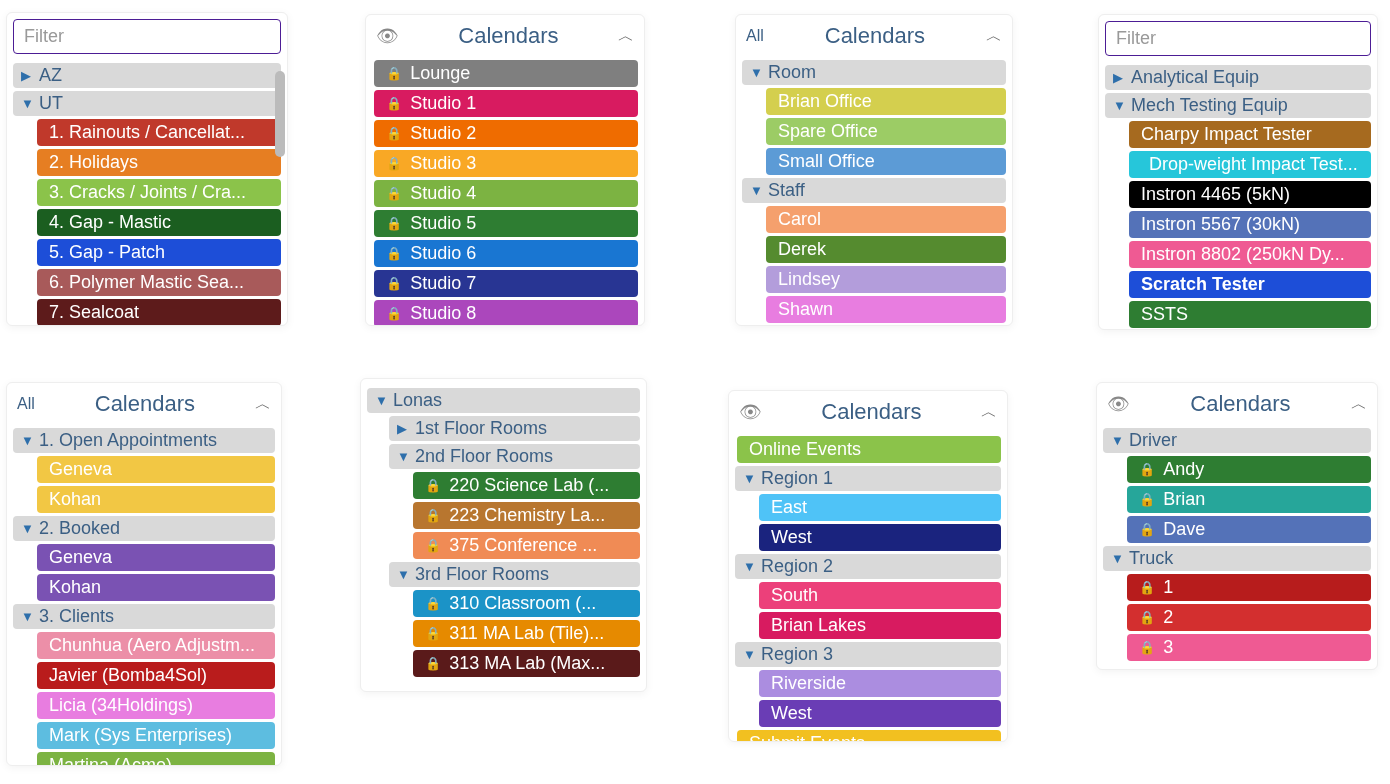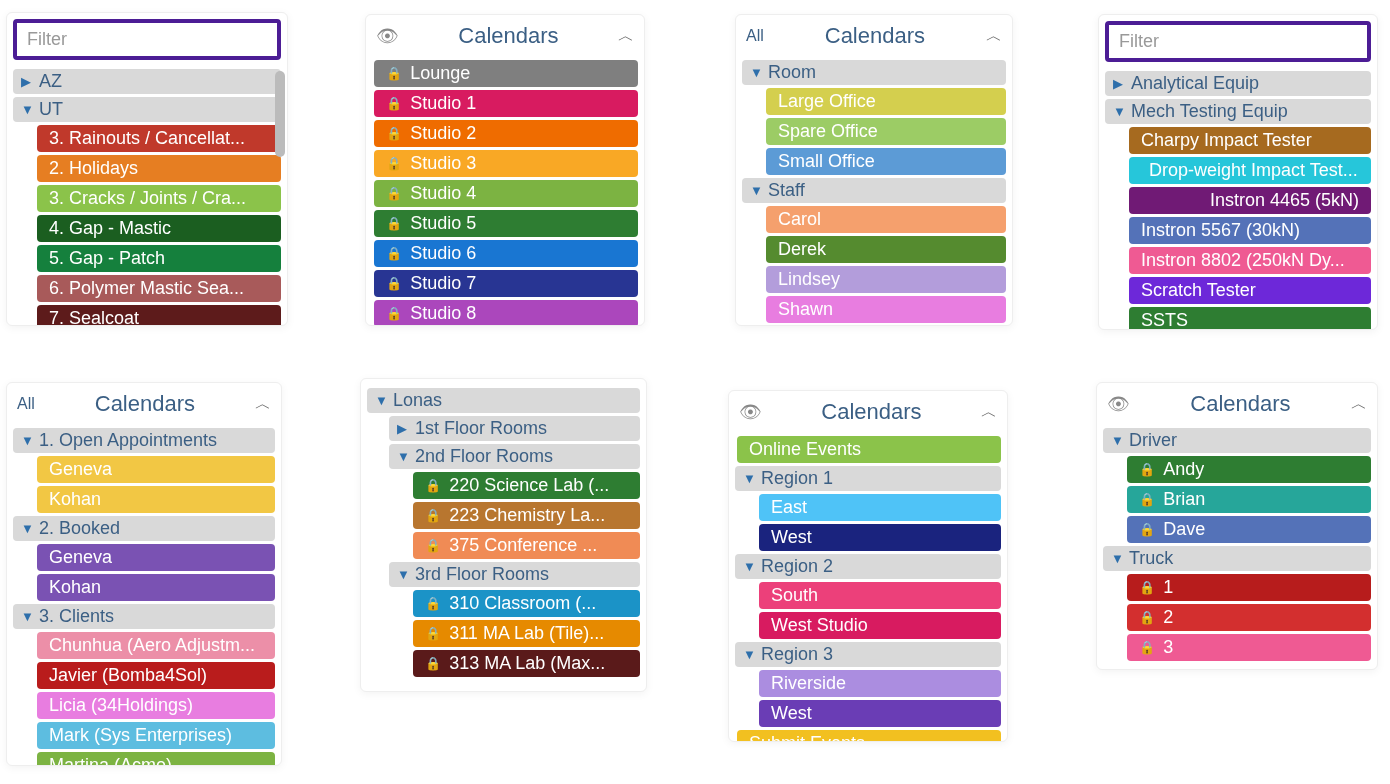--- a/index.html
+++ b/index.html
@@ -27,21 +27,21 @@
     color: #3b5f84;
     font-size: 22px;
   }
   .panel-header .title { flex: 1; text-align: center; font-weight: 400; }
   .eye { color: #888; font-size: 18px; }
   .all-btn { color: #3b5f84; font-size: 16px; }
   .chev { color: #666; font-size: 16px; }
   .filter-input {
     width: calc(100% - 12px);
     margin: 6px;
-    border: 4px solid #4c1d95;
+    border: 1px solid #4c1d95;
     border-radius: 4px;
     padding: 6px 10px;
     font-size: 18px;
     color: #333;
     background: #fff;
   }
   .filter-input::placeholder { color: #999; }
   .list { padding: 0 4px 6px 4px; }
   .group-row {
     display: flex;
@@ -98,32 +98,32 @@
   <div class="list" id="p1list">
       <div class="group-row">
         <span class="group-caret">▶</span>
         <span>AZ</span>
       </div>
       <div class="group-row">
         <span class="group-caret">▼</span>
         <span>UT</span>
       </div>
       <div class="item-row n1" style="background: rgb(192, 57, 43);">
-        <span class="txt">3. Rainouts / Cancellat...</span>
+        <span class="txt">1. Rainouts / Cancellat...</span>
       </div>
       <div class="item-row n1" style="background: rgb(230, 126, 34);">
         <span class="txt">2. Holidays</span>
       </div>
       <div class="item-row n1" style="background: rgb(139, 195, 74);">
         <span class="txt">3. Cracks / Joints / Cra...</span>
       </div>
       <div class="item-row n1" style="background: rgb(27, 94, 32);">
         <span class="txt">4. Gap - Mastic</span>
       </div>
-      <div class="item-row n1" style="background: #15803d;">
+      <div class="item-row n1" style="background: #1d4ed8;">
         <span class="txt">5. Gap - Patch</span>
       </div>
       <div class="item-row n1" style="background: rgb(168, 90, 90);">
         <span class="txt">6. Polymer Mastic Sea...</span>
       </div>
       <div class="item-row n1" style="background: rgb(93, 27, 27);">
         <span class="txt">7. Sealcoat</span>
       </div>
     </div>
   <div class="scrollbar" style="top:58px; height:86px;"></div>
@@ -180,21 +180,21 @@
     <span class="all-btn">All</span>
     <span class="title">Calendars</span>
     <span class="chev">︿</span>
   </div>
   <div class="list" id="p3list">
       <div class="group-row">
         <span class="group-caret">▼</span>
         <span>Room</span>
       </div>
       <div class="item-row n1" style="background: rgb(212, 207, 78);">
-        <span class="txt">Large Office</span>
+        <span class="txt">Brian Office</span>
       </div>
       <div class="item-row n1" style="background: rgb(156, 204, 101);">
         <span class="txt">Spare Office</span>
       </div>
       <div class="item-row n1" style="background: rgb(92, 155, 214);">
         <span class="txt">Small Office</span>
       </div>
       <div class="group-row">
         <span class="group-caret">▼</span>
         <span>Staff</span>
@@ -224,30 +224,30 @@
       <div class="group-row">
         <span class="group-caret">▼</span>
         <span>Mech Testing Equip</span>
       </div>
       <div class="item-row n1" style="background: rgb(166, 106, 31);">
         <span class="txt">Charpy Impact Tester</span>
       </div>
       <div class="item-row n1" style="background: rgb(38, 198, 218); padding-left: 20px;">
         <span class="txt">Drop-weight Impact Test...</span>
       </div>
-      <div class="item-row n1" style="background: #701a75; justify-content: flex-end;">
+      <div class="item-row n1" style="background: #000000;">
         <span class="txt">Instron 4465 (5kN)</span>
       </div>
       <div class="item-row n1" style="background: rgb(84, 114, 184);">
         <span class="txt">Instron 5567 (30kN)</span>
       </div>
       <div class="item-row n1" style="background: rgb(239, 90, 147);">
         <span class="txt">Instron 8802 (250kN Dy...</span>
       </div>
-      <div class="item-row n1" style="background: #6d28d9;">
+      <div class="item-row n1" style="background: #1d4ed8; font-weight: bold;">
         <span class="txt">Scratch Tester</span>
       </div>
       <div class="item-row n1" style="background: rgb(46, 125, 50);">
         <span class="txt">SSTS</span>
       </div>
     </div>
 </div>
 
 <div class="panel" style="left:6px; top:382px; width:276px; height:384px;">
   <div class="panel-header">
@@ -364,21 +364,21 @@
         <span class="txt">West</span>
       </div>
       <div class="group-row">
         <span class="group-caret">▼</span>
         <span>Region 2</span>
       </div>
       <div class="item-row n1" style="background: rgb(236, 64, 122);">
         <span class="txt">South</span>
       </div>
       <div class="item-row n1" style="background: rgb(216, 27, 96);">
-        <span class="txt">West Studio</span>
+        <span class="txt">Brian Lakes</span>
       </div>
       <div class="group-row">
         <span class="group-caret">▼</span>
         <span>Region 3</span>
       </div>
       <div class="item-row n1" style="background: rgb(171, 141, 224);">
         <span class="txt">Riverside</span>
       </div>
       <div class="item-row n1" style="background: rgb(106, 61, 181);">
         <span class="txt">West</span>

